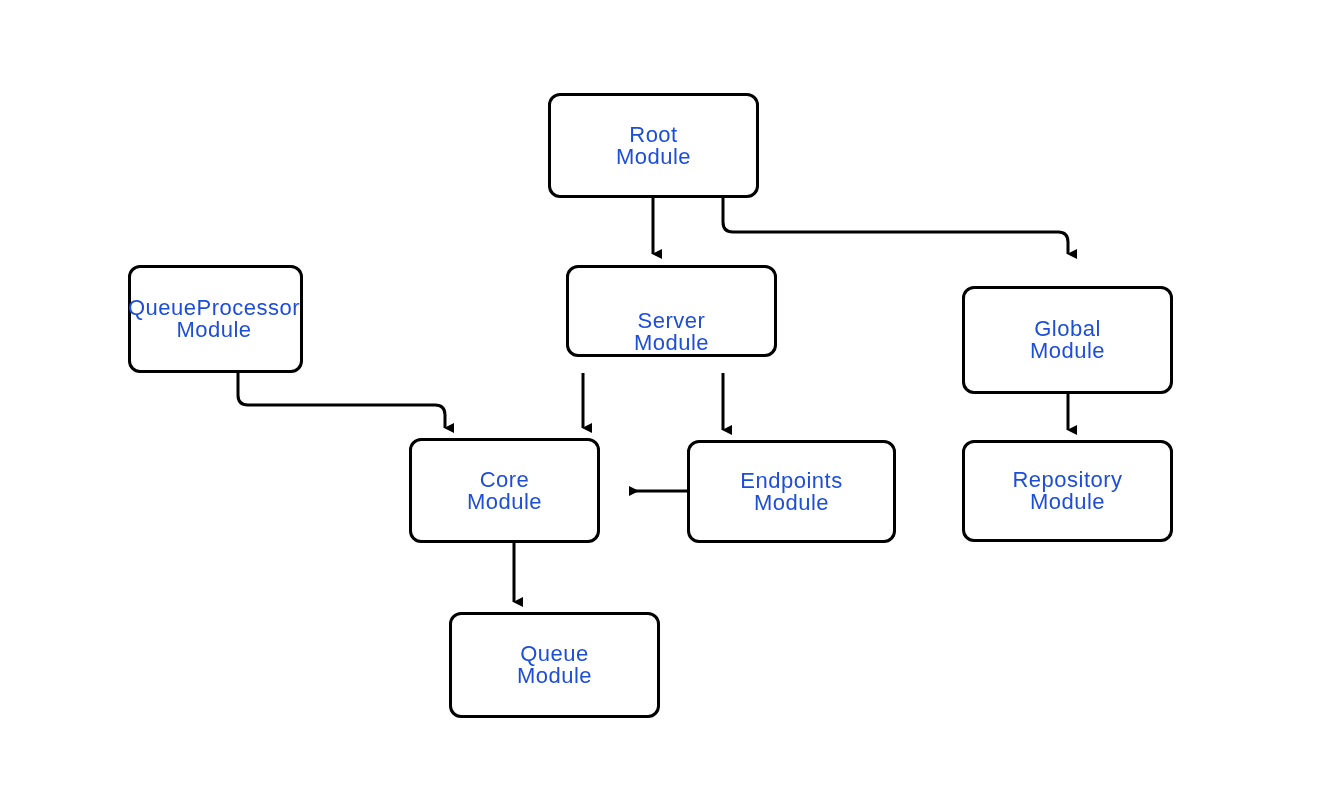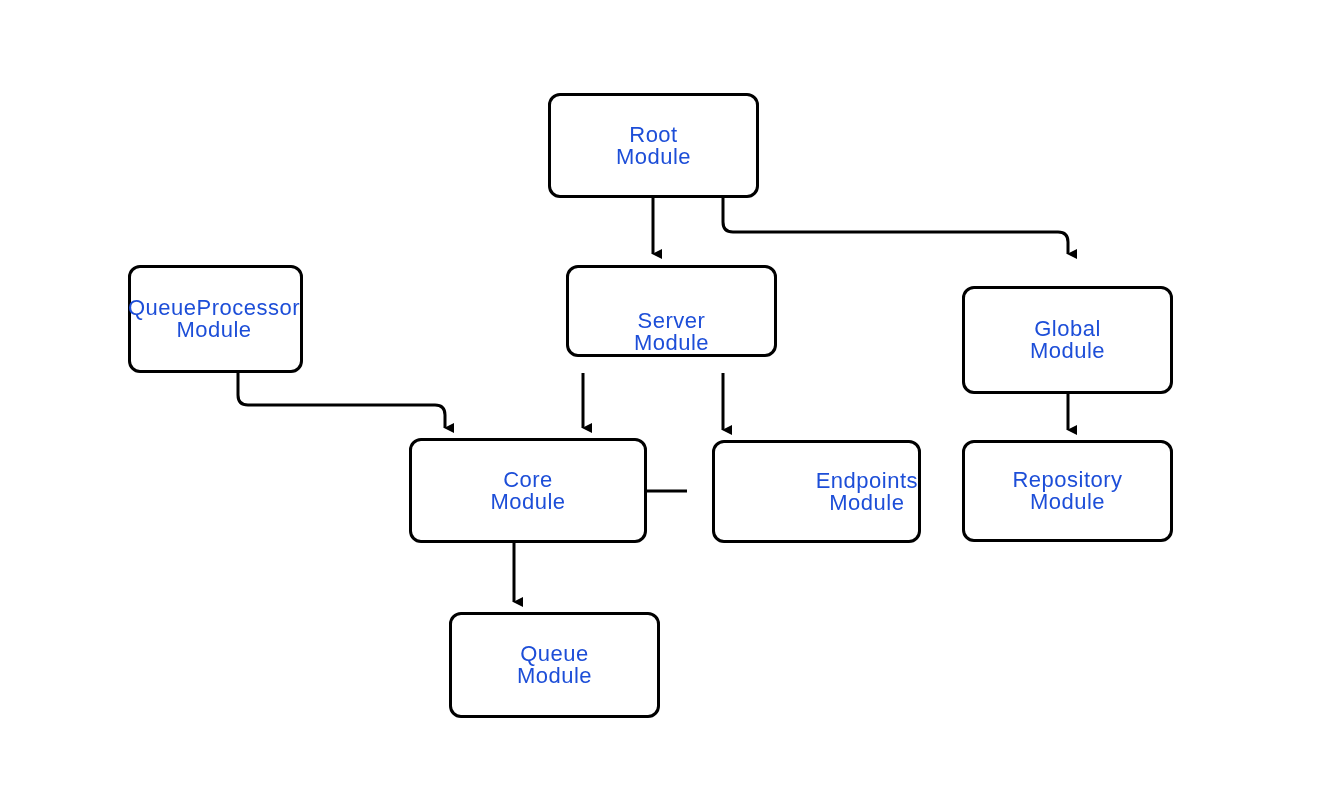--- a/index.html
+++ b/index.html
@@ -105,26 +105,26 @@
   <div class="node" id="node-server" style="left: 566px; top: 265px; width: 211px; height: 92px; justify-content: flex-end;">
     <div class="node-label">Server
 Module</div>
   </div>
 
   <div class="node" id="node-global" style="left: 962px; top: 265px; width: 211px; height: 108px; margin-top: 21px;">
     <div class="node-label">Global
 Module</div>
   </div>
 
-  <div class="node" id="node-core" style="left: 409px; top: 438px; width: 238px; height: 105px;">
+  <div class="node" id="node-core" style="left: 409px; top: 438px; width: 191px; height: 105px;">
     <div class="node-label">Core
 Module</div>
   </div>
 
-  <div class="node" id="node-endpoints" style="left: 712px; top: 440px; width: 209px; height: 103px; align-items: flex-end;">
+  <div class="node" id="node-endpoints" style="left: 687px; top: 440px; width: 209px; height: 103px;">
     <div class="node-label">Endpoints
 Module</div>
   </div>
 
   <div class="node" id="node-repository" style="left: 962px; top: 440px; width: 211px; height: 102px;">
     <div class="node-label">Repository
 Module</div>
   </div>
 
   <div class="node" id="node-queue" style="left: 409px; top: 612px; width: 211px; height: 106px; margin-left: 40px;">

